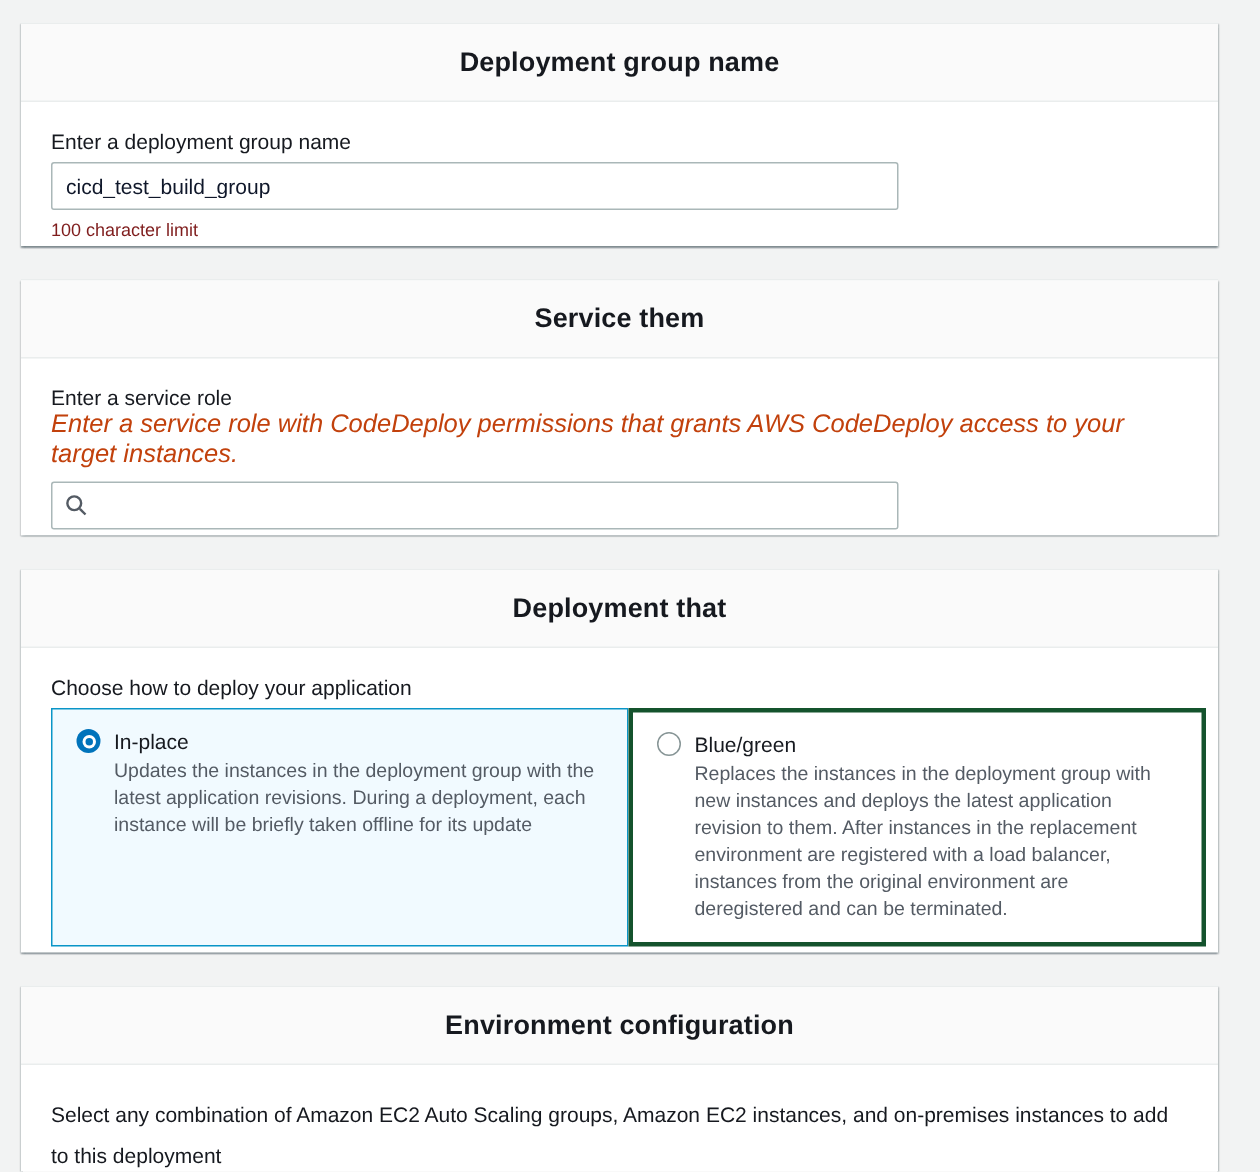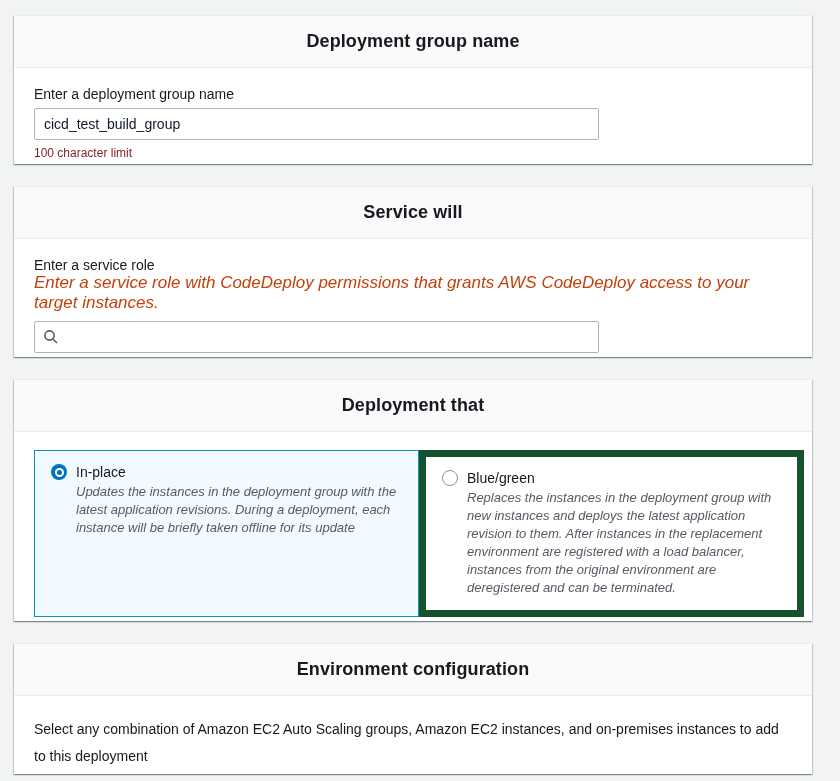--- a/index.html
+++ b/index.html
@@ -82,39 +82,38 @@
     background: transparent;
   }
   .search-icon { display: inline-flex; align-items: center; }
 
   .cards {
     display: grid;
     grid-template-columns: 1fr 1fr;
     width: 770px;
   }
   .card {
-    border: 7px solid #14532d;
+    border: 3px solid #14532d;
     background: #ffffff;
     min-height: 122px;
     padding: 13px 16px;
     cursor: pointer;
   }
   .card.selected {
     border: 1px solid #0a95c7;
     background: #f1faff;
   }
   .card-title-row { display: flex; align-items: center; gap: 9px; }
   .card-title { font-size: 14px; color: #16191f; }
   .card-desc {
     font-size: 13px;
     color: #545b64;
     line-height: 1.38;
     margin: 3px 0 0 25px;
     max-width: 340px;
-    font-style: italic;
   }
 
   .radio {
     width: 16px; height: 16px;
     border-radius: 50%;
     flex: 0 0 16px;
     position: relative;
   }
   .radio.unchecked {
     background: #fff;
@@ -153,21 +152,21 @@
     </header>
     <div class="panel-body">
       <label class="field-label">Enter a deployment group name</label>
       <input class="text-input" type="text" value="cicd_test_build_group" style="">
       <div class="hint">100 character limit</div>
     </div>
   </section>
 
   <section class="panel">
     <header class="panel-header">
-      <h2>Service will</h2>
+      <h2>Service them</h2>
     </header>
     <div class="panel-body">
       <label class="field-label" style="margin-bottom:2px;">Enter a service role</label>
       <div class="field-desc">Enter a service role with CodeDeploy permissions that grants AWS CodeDeploy access to your target instances.</div>
       <div class="search-box">
         <span class="search-icon">
           <svg width="16" height="16" viewBox="0 0 16 16" fill="none">
             <circle cx="6.5" cy="6.5" r="4.6" stroke="#545b64" stroke-width="1.6"></circle>
             <line x1="10.2" y1="10.2" x2="14" y2="14" stroke="#545b64" stroke-width="1.6"></line>
           </svg>
@@ -175,20 +174,21 @@
         <input type="text" placeholder="" style="">
       </div>
     </div>
   </section>
 
   <section class="panel">
     <header class="panel-header">
       <h2>Deployment that</h2>
     </header>
     <div class="panel-body">
+      <label class="field-label">Choose how to deploy your application</label>
       <div class="cards">
 
         <div class="card selected">
           <div class="card-title-row">
             <span class="radio checked"></span>
             <span class="card-title">In-place</span>
           </div>
           <div class="card-desc">Updates the instances in the deployment group with the latest application revisions. During a deployment, each instance will be briefly taken offline for its update</div>
         </div>
 

